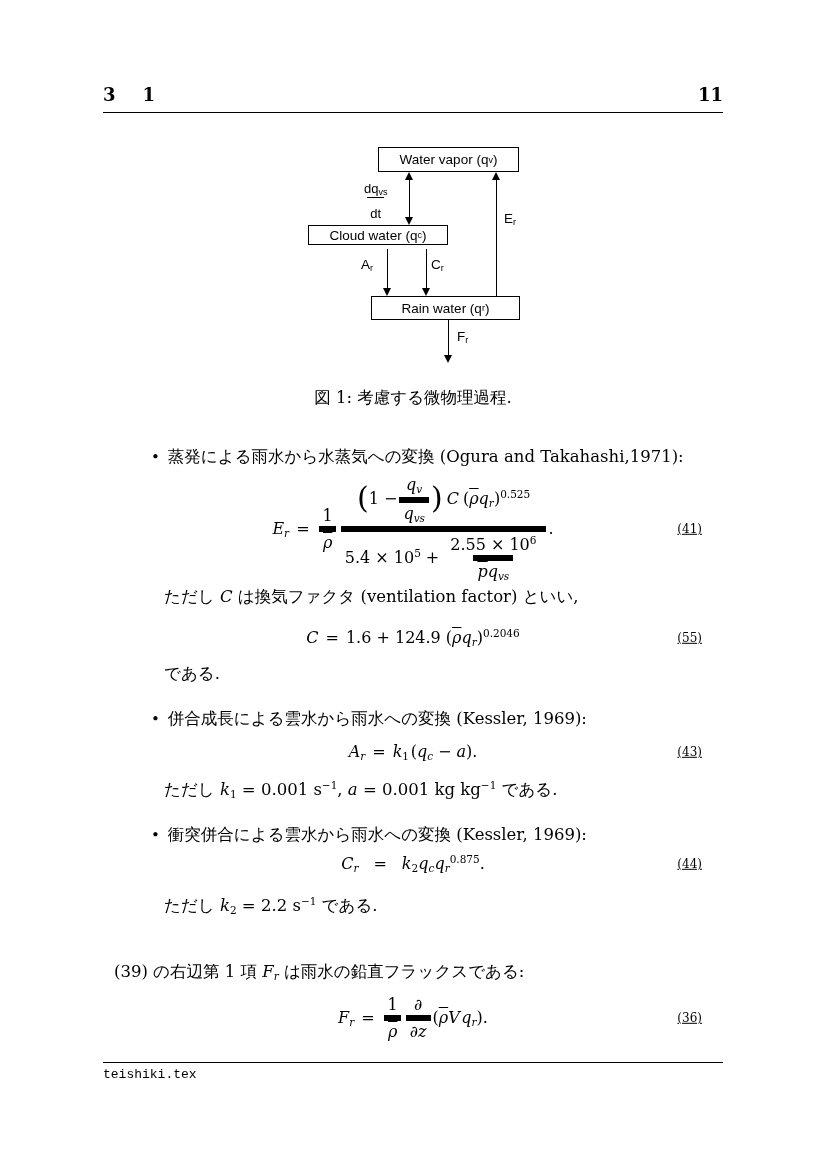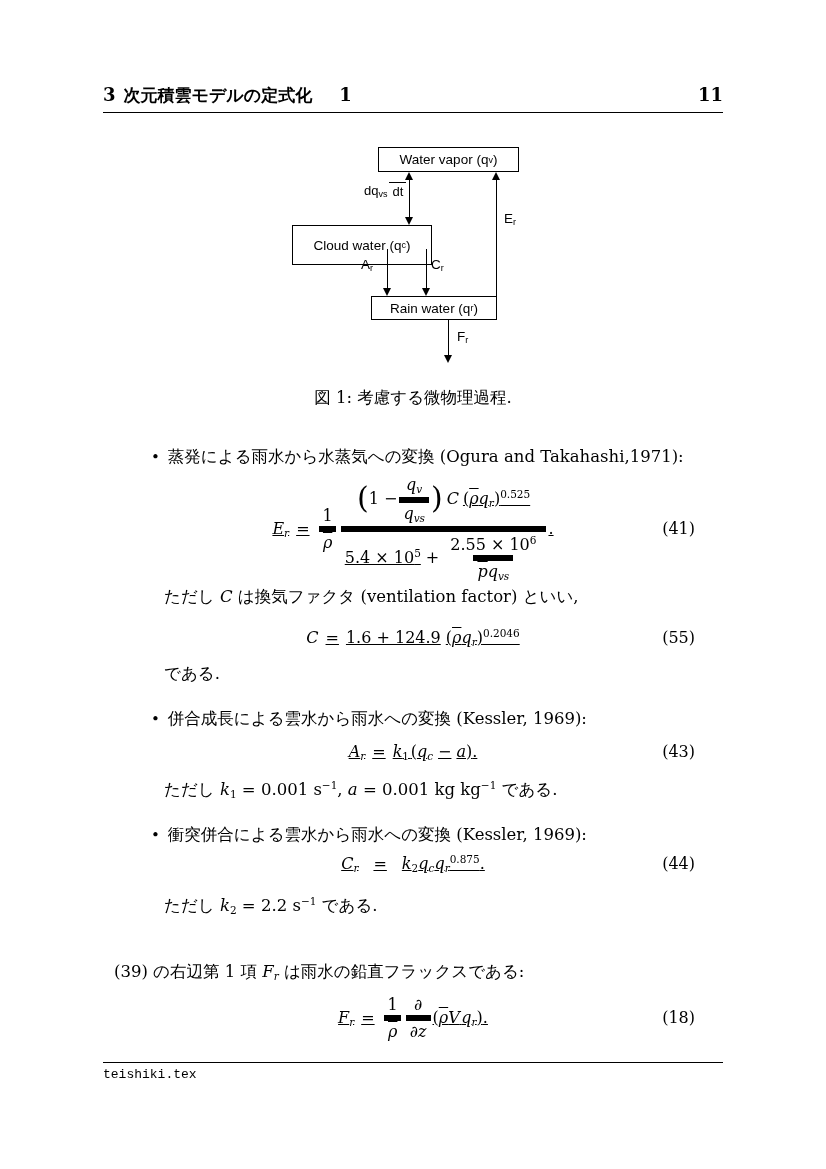--- a/index.html
+++ b/index.html
@@ -13,85 +13,84 @@
   .hrule { position:absolute; left:103px; top:112px; width:620px; height:1px; background:#000; }
 
   
   .fbox { position:absolute; border:1px solid #000; background:#fff; display:flex; align-items:center; justify-content:center;
           font-family:"Liberation Sans","DejaVu Sans",sans-serif; font-size:13.5px; white-space:nowrap; }
   .fsub { font-size:9px; vertical-align:-2px; }
   .vline { position:absolute; width:1px; background:#000; }
   .ah-dn { position:absolute; width:0; height:0; border-left:4px solid transparent; border-right:4px solid transparent; border-top:8px solid #000; }
   .ah-up { position:absolute; width:0; height:0; border-left:4px solid transparent; border-right:4px solid transparent; border-bottom:8px solid #000; }
   .flabel { position:absolute; font-family:"Liberation Sans","DejaVu Sans",sans-serif; font-size:13.5px; white-space:nowrap; }
-  .ffr { position:absolute; display:inline-flex; flex-direction:row; align-items:center;
+  .ffr { position:absolute; display:inline-flex; flex-direction:column; align-items:center;
          font-family:"Liberation Sans","DejaVu Sans",sans-serif; font-size:13px; line-height:1.15; }
-  .ffr .fde { border-top:1px solid #000; padding:2px 3px; }
+  .ffr .fde { border-top:1px solid #000; padding:9px 3px; }
   .ffr .fnu { padding:0 2px; }
 
   .caption { position:absolute; left:103px; top:387px; width:620px; text-align:center; font-size:16.5px; }
 
   
   .item { position:absolute; left:151px; font-size:16.5px; white-space:nowrap; }
   .item .blt { display:inline-block; margin-right:8px; font-size:15px; }
   .note { position:absolute; left:164px; font-size:16.5px; white-space:nowrap; }
   .para { position:absolute; left:114px; font-size:16.5px; white-space:nowrap; }
 
   .mi { font-style:italic; font-family:"DejaVu Serif",serif; }
   .bar { text-decoration:overline; }
   .tsub { font-size:10.5px; vertical-align:-3px; font-style:italic; }
   .tsubu { font-size:10.5px; vertical-align:-3px; }
   .tsup { font-size:10.5px; vertical-align:6px; }
 
   
   .eqrow { position:absolute; left:103px; width:620px; display:flex; align-items:center; justify-content:center;
            font-size:16px; line-height:1.2; }
-  .eqno { position:absolute; right:28px; top:50%; transform:translateY(-50%); font-size:16px; }
-  .tok { display:inline-block; white-space:nowrap;text-decoration:underline; }
+  .eqno { position:absolute; right:21px; top:50%; transform:translateY(-50%); font-size:12px;text-decoration:underline; }
+  .tok { display:inline-block; white-space:nowrap; }
   .rel { margin:0 7px; }
   .relwide { margin:0 15px; }
   .op { margin:0 5px; }
   .fr { display:inline-flex; flex-direction:column; align-items:center; vertical-align:middle; margin:0 2px; }
   .fr > .nu { display:block; text-align:center; white-space:nowrap; padding:1px 4px; }
   .fr > .de { display:block; text-align:center; white-space:nowrap; padding:1px 4px; border-top:6px solid #000000; }
   .bigp { font-size:30px; line-height:0; vertical-align:middle; position:relative; top:-2px; font-weight:400; }
 
   
   .frule { position:absolute; left:103px; top:1062px; width:620px; height:1px; background:#000; }
   .pagefoot { position:absolute; left:103px; top:1067px; width:620px; display:flex; justify-content:space-between; align-items:baseline; }
   .ftt { font-family:"Liberation Mono","DejaVu Sans Mono",monospace; font-size:13px; }
   .fjp { font-size:15.5px; }
 </style>
 </head>
 <body>
 
 <div class="pagehead">
   <span class="hnum">3</span>
-  <span class="hjp" style="margin-left:8px">次元積雲モデルの定式化</span>
   <span class="hnum" style="margin-left:27px">1</span>
   <span style="flex:1"></span>
   <span class="hnum">11</span>
 </div>
 <div class="hrule"></div>
 
 <div>
 
   <div class="fbox" style="left:378px;top:147px;width:141px;height:25px">
     <span>Water vapor (q</span>
       <sub class="fsub">v</sub>
       <span>)</span>
   </div>
 
-  <div class="fbox" style="left:292px;top:225px;width:140px;height:40px">
+  <div class="fbox" style="left:308px;top:225px;width:140px;height:20px">
     <span>Cloud water (q</span>
       <sub class="fsub">c</sub>
       <span>)</span>
   </div>
 
-  <div class="fbox" style="left:371px;top:296px;width:126px;height:24px">
+  <div class="fbox" style="left:371px;top:296px;width:149px;height:24px">
     <span>Rain water (q</span>
       <sub class="fsub">r</sub>
       <span>)</span>
   </div>
 
   <div class="vline" style="left:409px;top:175px;height:42px"></div>
   <div class="ah-up" style="left:405px;top:172px"></div>
   <div class="ah-dn" style="left:405px;top:217px"></div>
   <div class="ffr" style="left:362px;top:182px">
     <span class="fnu"><span>dq</span><sub class="fsub">vs</sub></span>
@@ -198,19 +197,19 @@
   <span class="tok rel">=</span>
   <span class="fr">
     <span class="nu">1</span>
     <span class="de"><span class="mi bar">ρ</span></span>
   </span>
   <span class="fr">
     <span class="nu"><span class="mi">∂</span></span>
     <span class="de"><span class="mi">∂z</span></span>
   </span>
   <span class="tok" style="margin-left:0"><span>(</span><span class="mi bar">ρ</span><span class="mi">V</span> <span class="mi">q</span><sub class="tsub">r</sub><span>)</span><span>.</span></span>
-  <span class="eqno">(18)</span>
+  <span class="eqno">(36)</span>
 </div>
 
 <div class="frule"></div>
 <div class="pagefoot">
   <span class="ftt">teishiki.tex</span>
 </div>
 
 </body></html>

